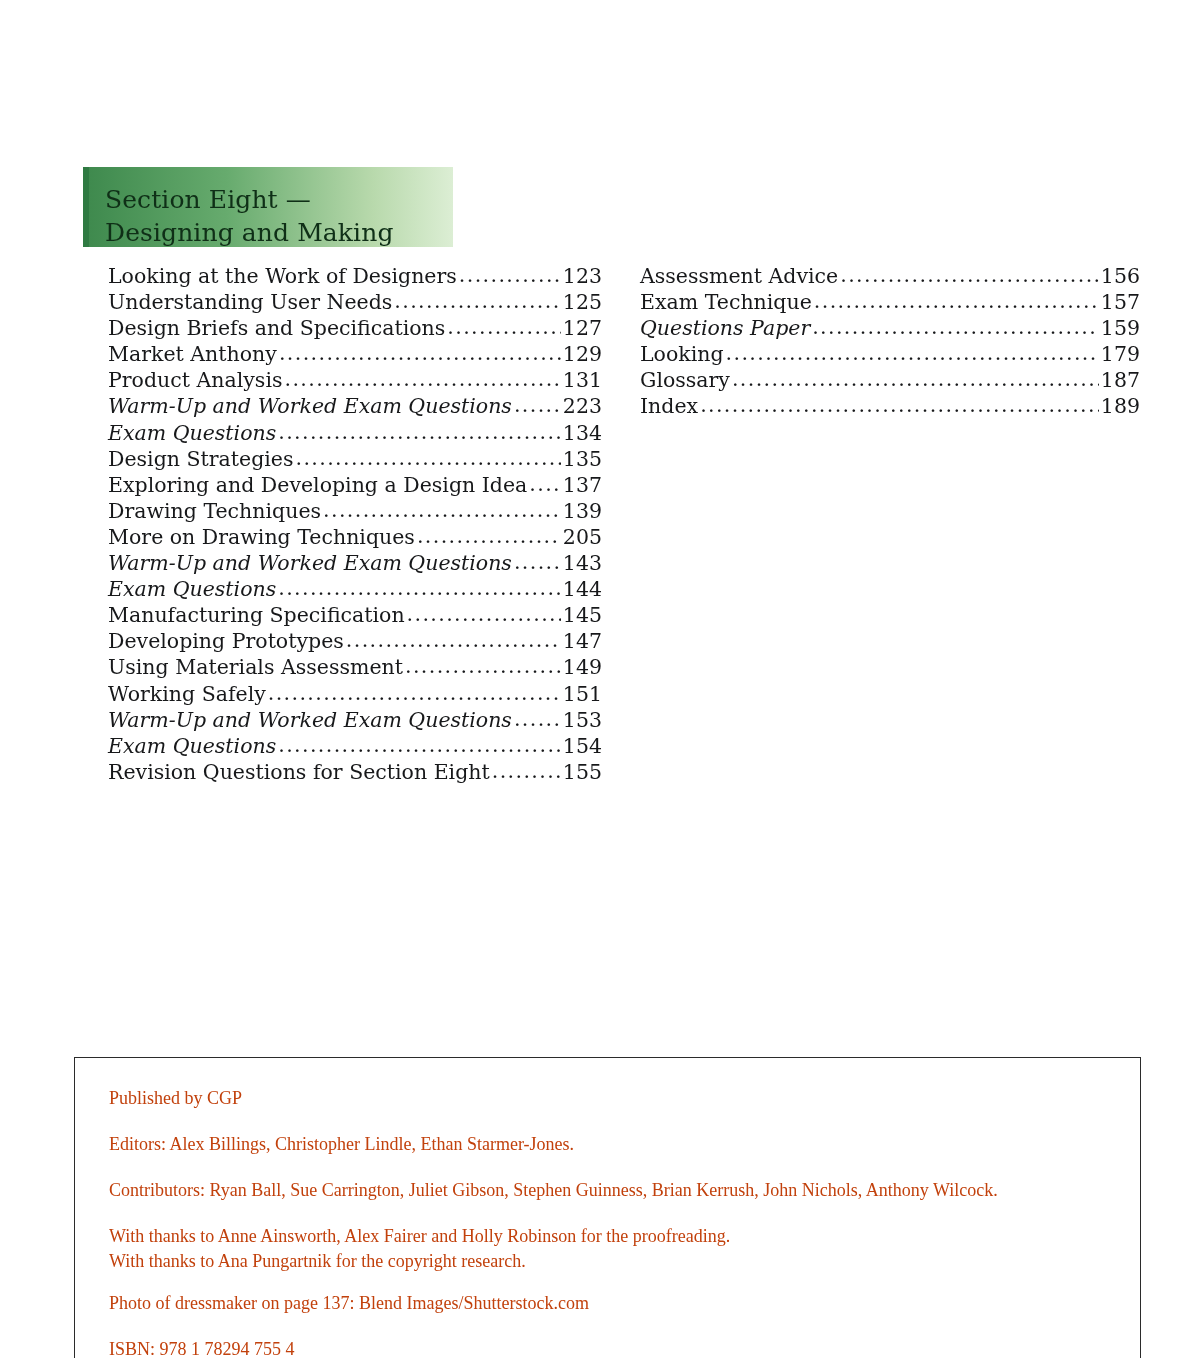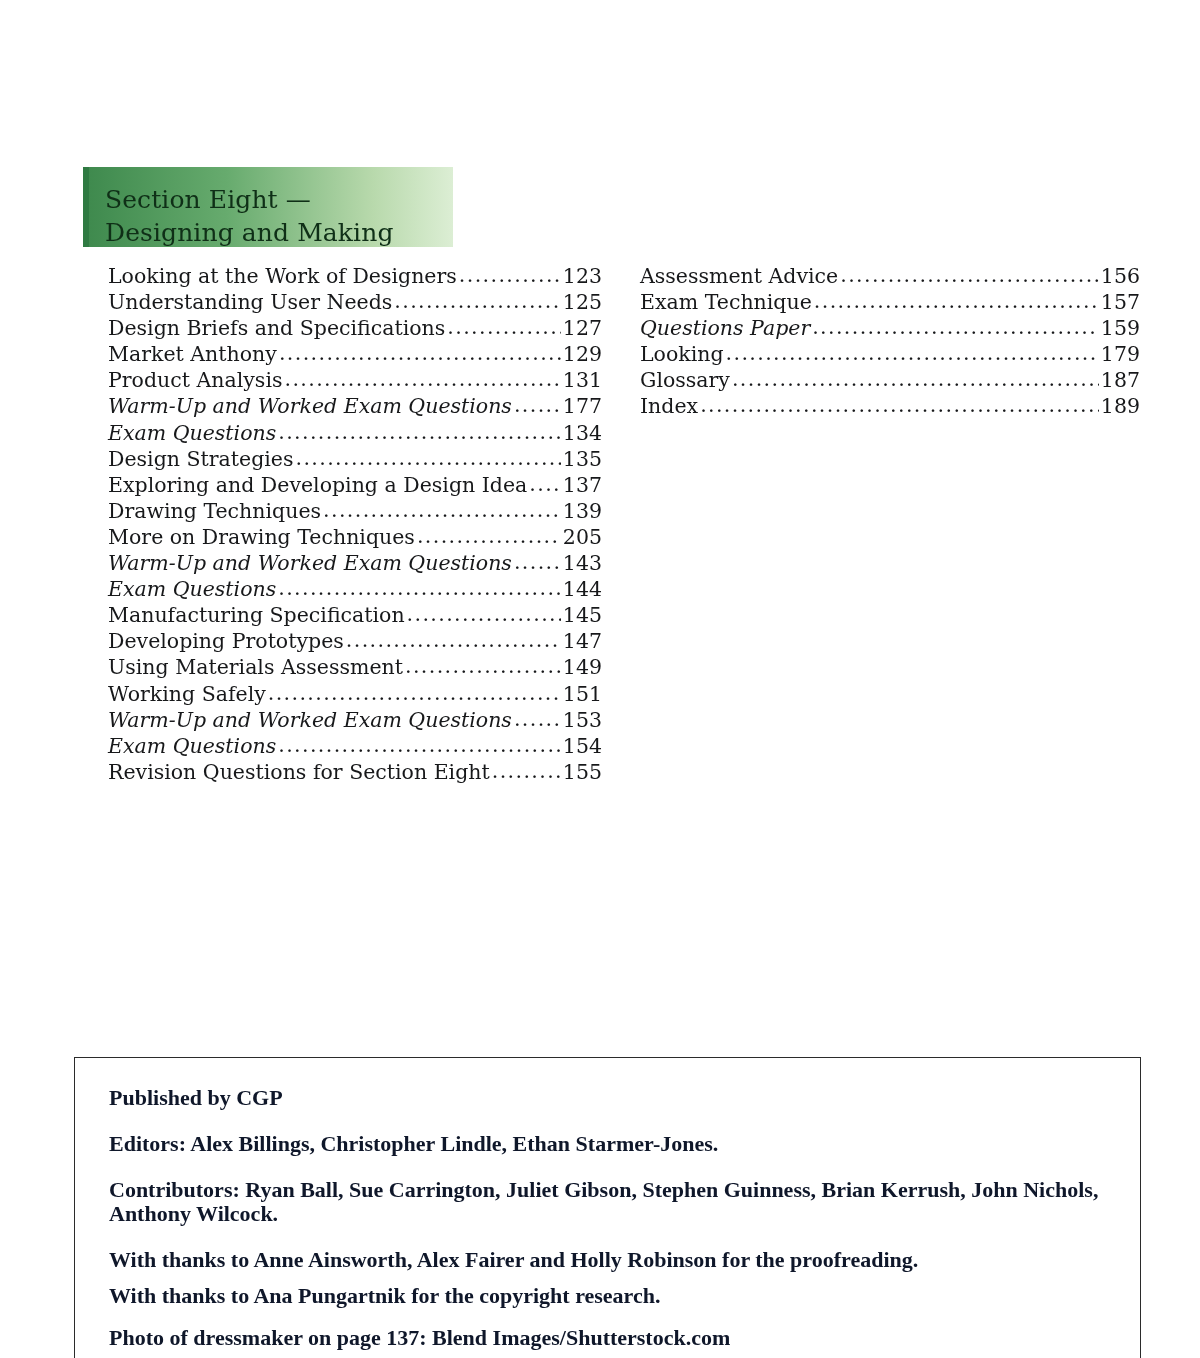--- a/index.html
+++ b/index.html
@@ -94,27 +94,26 @@
     width: 1067px;
     height: 340px;
     border: 1px solid #2b2b2b;
     box-sizing: border-box;
     padding: 28px 34px 0 34px;
     overflow: hidden;
   }
   .credits p {
     margin: 0 0 22px 0;
     font-family: "Liberation Serif", serif;
-    font-size: 22px;
+    font-size: 18px;
     line-height: 24px;
-    color: #0f172a;
-    font-weight: bold;
+    color: #c2410c;
   }
   .credits p.tight {
-    margin-bottom: 12px;
+    margin-bottom: 1px;
   }
   .credits p.tight + p.tight {
     margin-bottom: 18px;
   }
 </style>
 </head>
 <body>
 
 <div class="page">
 
@@ -144,21 +143,21 @@
         <span class="page-no">129</span>
       </div>
       <div class="toc-row">
         <span class="label">Product Analysis</span>
         <span class="dots">...............................................................................</span>
         <span class="page-no">131</span>
       </div>
       <div class="toc-row italic">
         <span class="label">Warm-Up and Worked Exam Questions</span>
         <span class="dots">...............................................................................</span>
-        <span class="page-no">177</span>
+        <span class="page-no">223</span>
       </div>
       <div class="toc-row italic">
         <span class="label">Exam Questions</span>
         <span class="dots">...............................................................................</span>
         <span class="page-no">134</span>
       </div>
       <div class="toc-row">
         <span class="label">Design Strategies</span>
         <span class="dots">...............................................................................</span>
         <span class="page-no">135</span>

